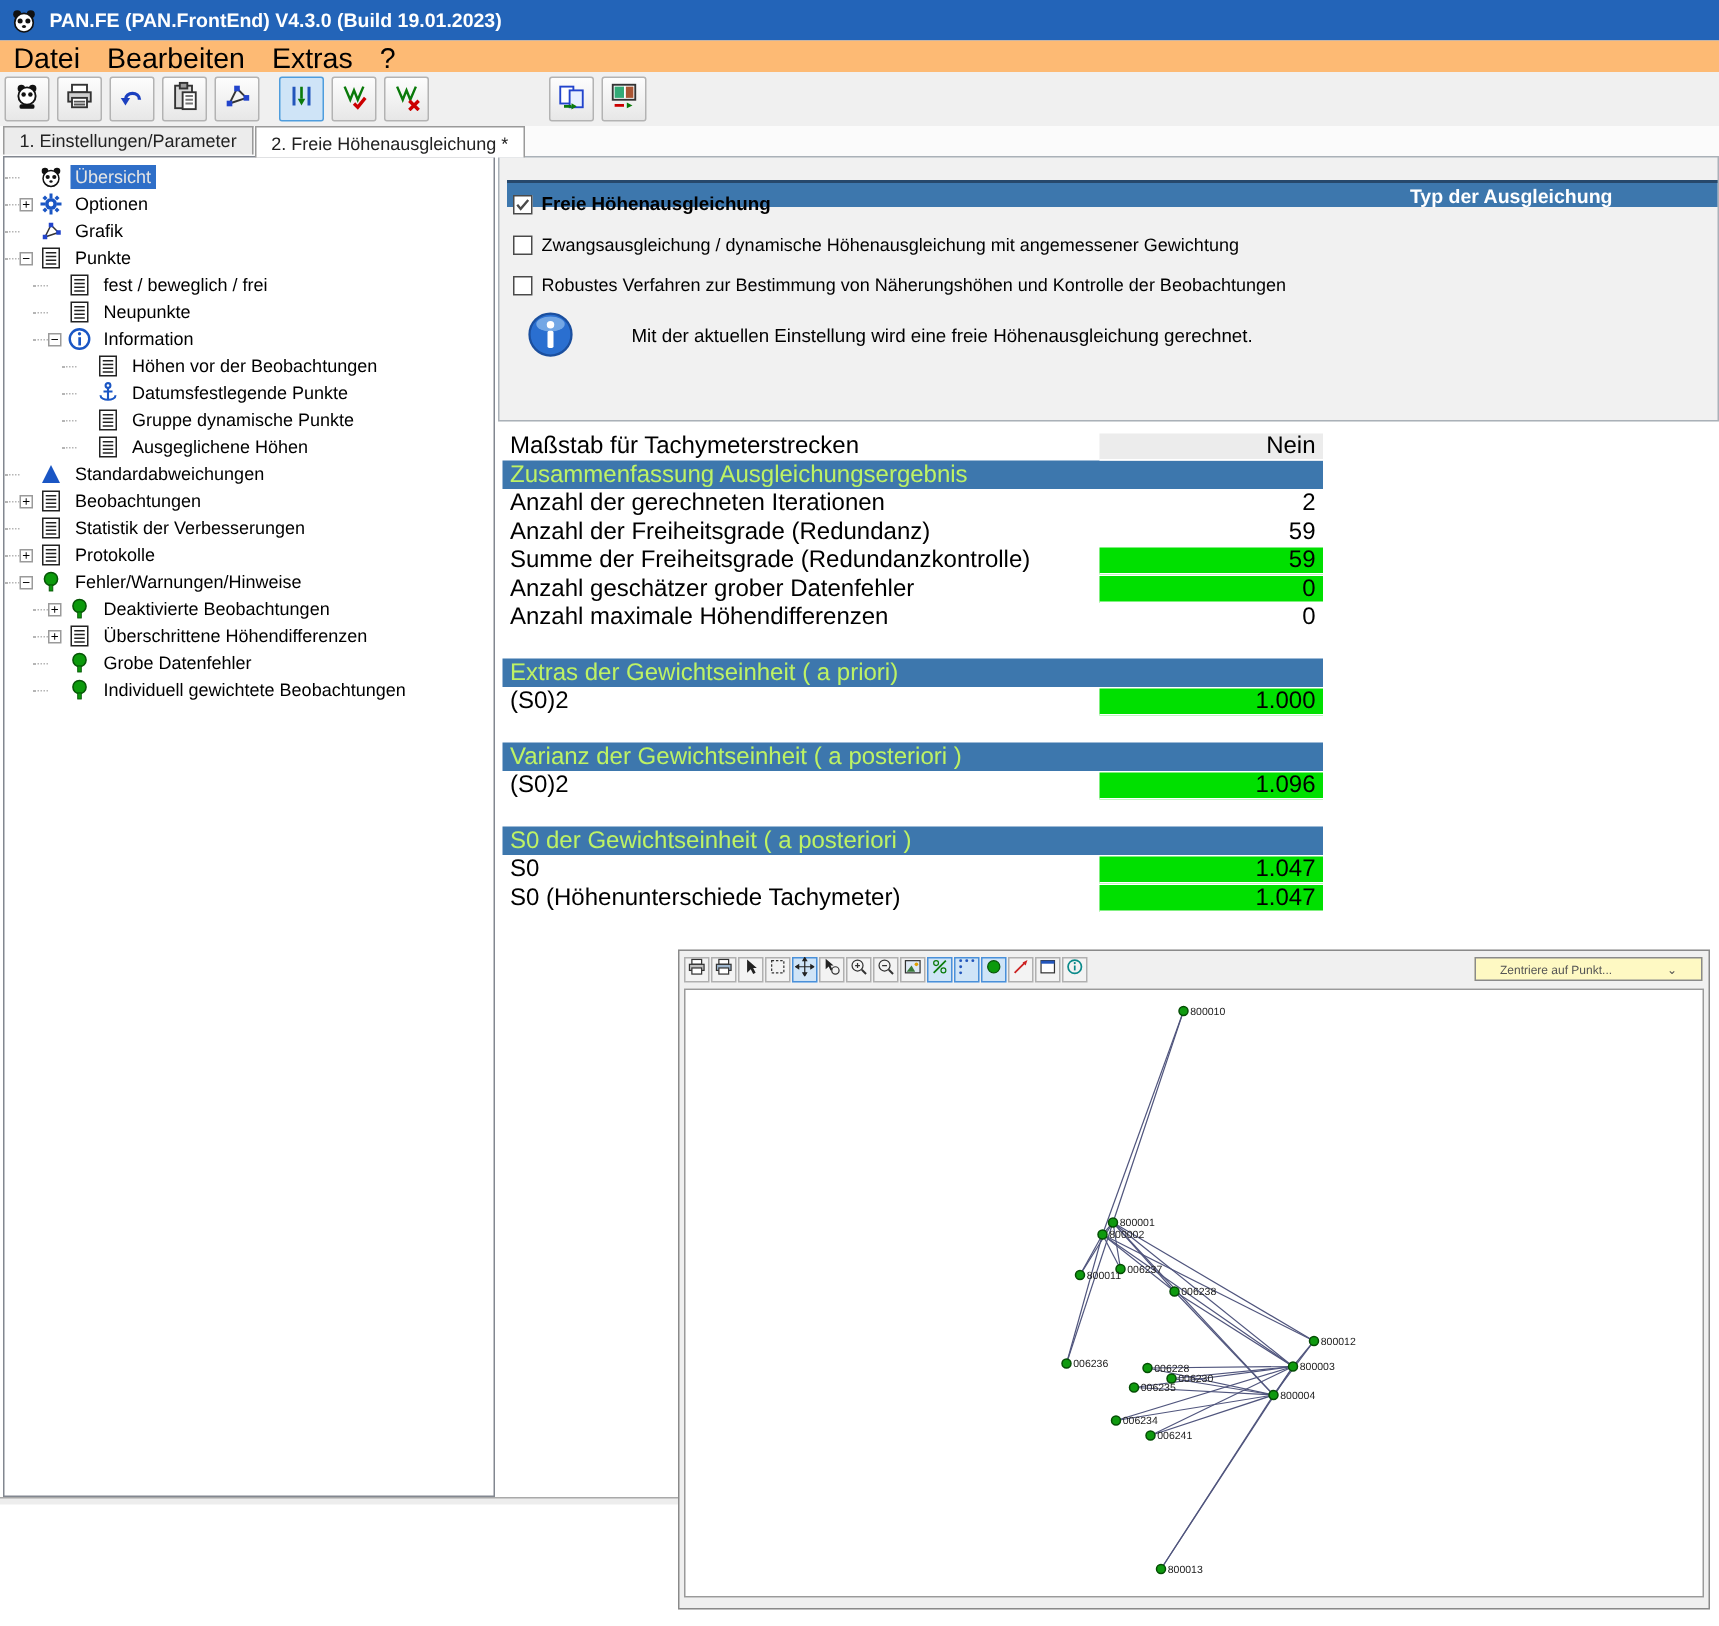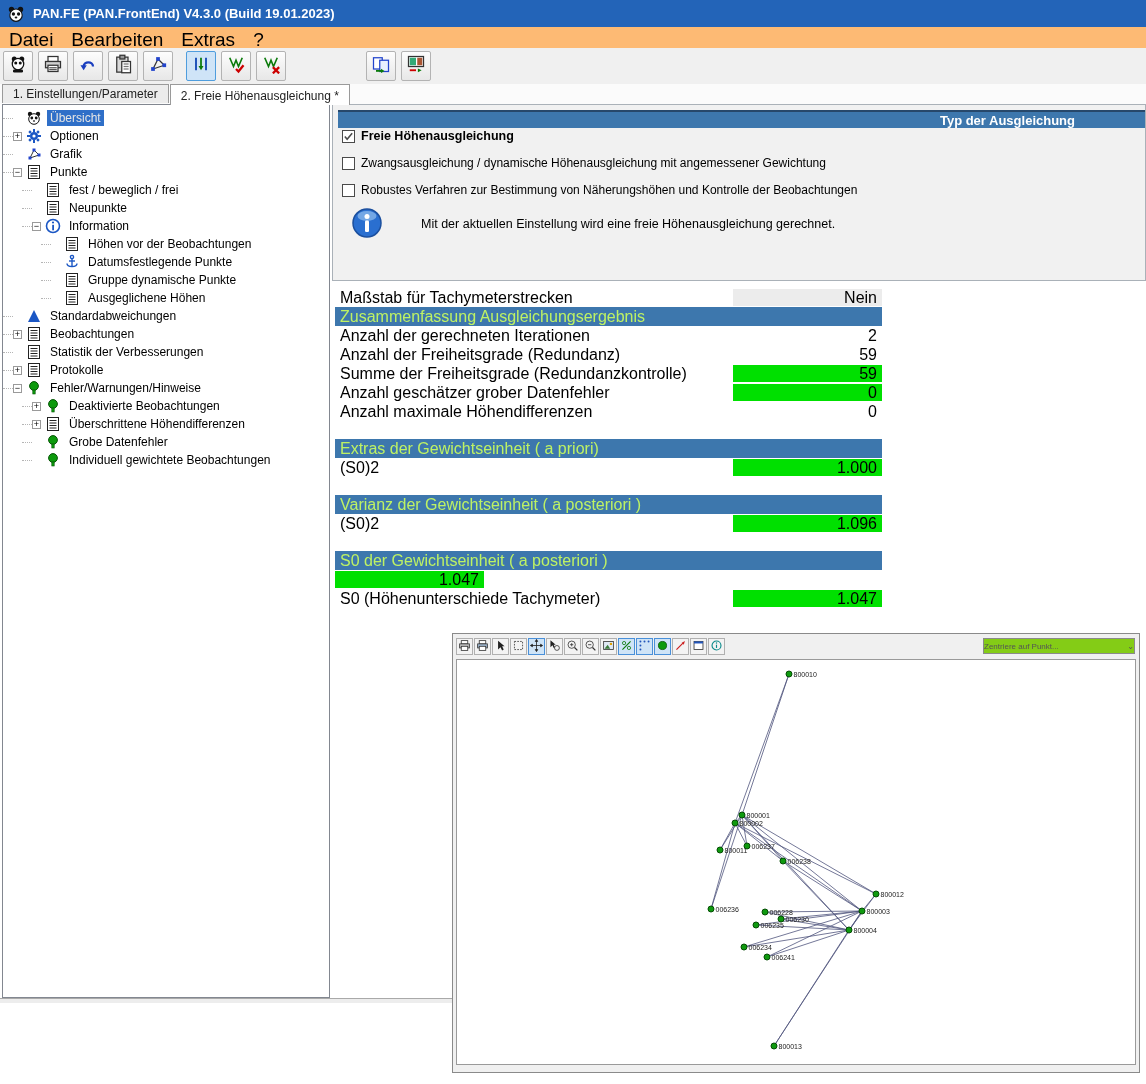--- a/index.html
+++ b/index.html
@@ -37,21 +37,21 @@
               font-size:9px; line-height:6px; text-align:center; margin-right:4px; flex:0 0 auto; }
   .exp-space { width:13px; flex:0 0 auto; }
   .tree-icon { width:16px; height:16px; margin-right:5px; flex:0 0 auto; }
   .tree-icon svg { width:16px; height:16px; }
   .tree-label { padding:1px 3px; }
   .tree-label.selected { background:#2f6fc8; color:#e5e5e5; }
   
   .main-panel { position:absolute; left:332px; top:104px; width:814px; height:894px; background:#fff; }
   .group-box { position:absolute; left:0; top:0; right:0; height:177px; background:#f1f1f1;
                border:1px solid #aab1b8; box-sizing:border-box; }
-  .type-bar { position:absolute; left:5px; right:0; top:5px; height:18px; background:#3d77ad;
+  .type-bar { position:absolute; left:5px; right:0; top:15px; height:18px; background:#3d77ad;
               border-top:2px solid #27486b; color:#fff; font-size:13px; font-weight:bold;
               text-align:right; padding-right:70px; line-height:17px; box-sizing:border-box; }
   .cb-row { position:absolute; left:9px; display:flex; align-items:center; font-size:12px;justify-content:flex-end; }
   .cb-box { width:13px; height:13px; background:#fff; border:1px solid #4a4a4a; margin-right:6px;
             display:flex; align-items:center; justify-content:center; box-sizing:border-box; }
   .cb-box svg { width:11px; height:11px; }
   .cb-row.bold .cb-label { font-weight:bold; font-size:12.5px; }
   .info-block { position:absolute; left:18px; top:102px; display:flex; align-items:flex-start; }
   .info-big-icon { width:32px; height:32px; margin-right:38px; }
   .info-text { font-size:12.5px; margin-top:10px; }
@@ -70,23 +70,23 @@
                        background:#ededed; border-top:1px solid #a9a9a9; border-bottom:1px solid #fff; }
   
   .plot-window { position:absolute; left:452px; top:633px; width:688px; height:440px;
                  background:#f0f0f0; border:1px solid #8a8a8a; box-sizing:border-box; z-index:10; }
   .plot-toolbar { position:absolute; left:0; top:0; right:0; height:25px; display:flex;
                   align-items:center; padding-left:3px; }
   .pt-btn { width:17px; height:17px; border:1px solid #b0b0b0; background:#f3f3f3; margin-right:1px;
             display:flex; align-items:center; justify-content:center; box-sizing:border-box; flex:0 0 auto; }
   .pt-btn.sel { background:#cfe4f7; border-color:#4a90d9; }
   .pt-btn svg { width:13px; height:13px; }
-  .plot-combo { position:absolute; right:4px; top:4px; width:152px; height:16px; background:#84cc16;
+  .plot-combo { position:absolute; right:4px; top:4px; width:152px; height:16px; background:#fef9c3;
                 border:1px solid #8a8a8a; box-sizing:border-box; font-size:8px; color:#555;
-                display:flex; align-items:center; justify-content:space-between; padding:0 0; }
+                display:flex; align-items:center; justify-content:space-between; padding:0 16px; }
   .combo-arrow { font-size:8px; color:#555; }
   .plot-area { position:absolute; left:3px; top:25px; right:3px; bottom:7px; background:#fff;
                border:1px solid #9a9a9a; box-sizing:border-box; overflow:hidden; }
 </style>
 </head>
 <body>
 
 <div class="titlebar">
   <span class="app-icon">
     <svg viewBox="0 0 16 16">
@@ -517,20 +517,21 @@
       <div class="tsection gap">
         <div class="theader">Varianz der Gewichtseinheit ( a posteriori )</div>
         <div class="trow">
           <span class="tlabel">(S0)2</span>
           <span class="tvalue green">1.096</span>
         </div>
       </div>
       <div class="tsection gap">
         <div class="theader">S0 der Gewichtseinheit ( a posteriori )</div>
         <div class="trow">
+          <span class="tlabel">S0</span>
           <span class="tvalue green">1.047</span>
         </div>
         <div class="trow">
           <span class="tlabel">S0 (Höhenunterschiede Tachymeter)</span>
           <span class="tvalue green">1.047</span>
         </div>
       </div>
     </div>
 </div>
 

